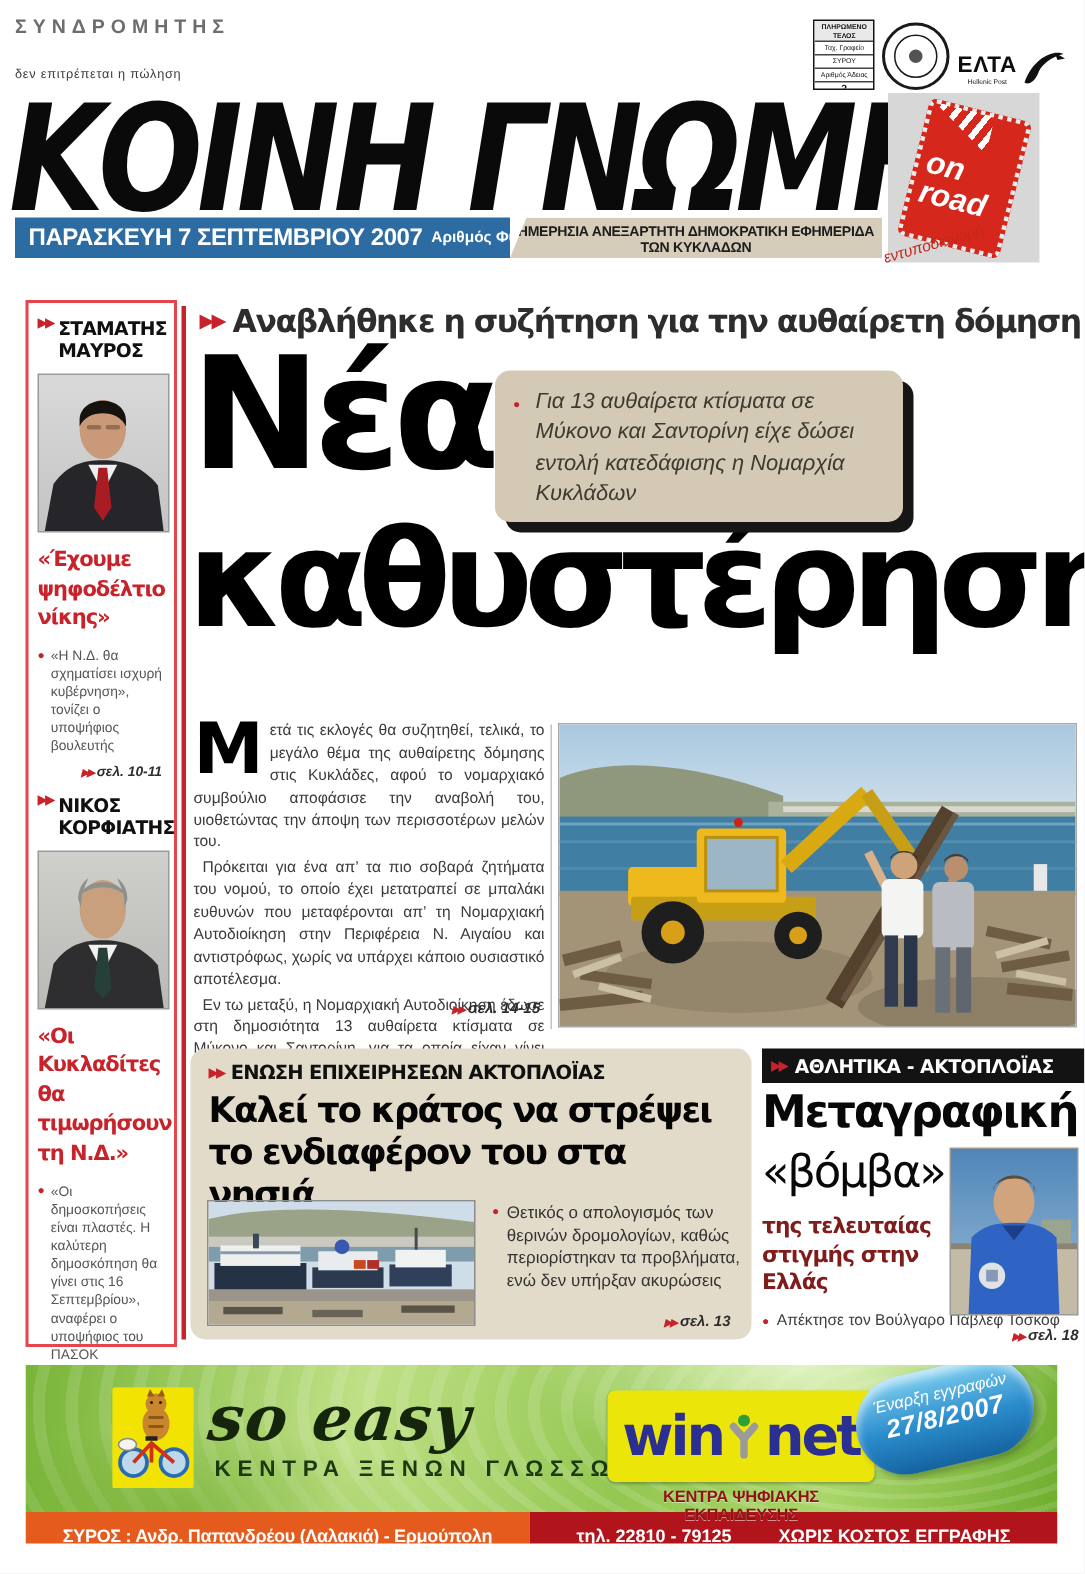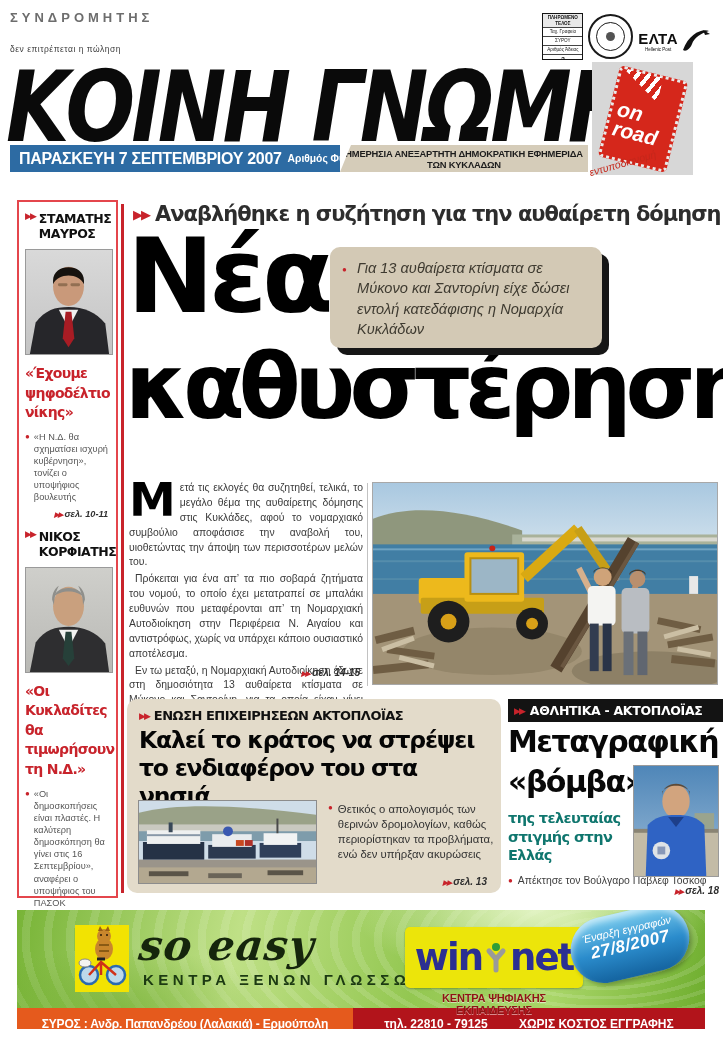--- a/index.html
+++ b/index.html
@@ -8,21 +8,21 @@
     position:relative; width:723px; height:1049px; background:#fff;
     font-family:"Liberation Sans", sans-serif; overflow:hidden; margin:0 auto;
   }
   .abs { position:absolute; }
 
   
   .subscriber { left:10px; top:10px; }
   .sub-title { font-size:13px; letter-spacing:4px; color:#6d6d6d; font-weight:bold; }
   .sub-note  { font-size:8.5px; color:#3c3c3c; margin-top:19px; letter-spacing:0.5px; }
 
-  .stamps { right:12px; top:13px; display:flex; gap:5px; align-items:center; }
+  .stamps { right:12px; top:13px; display:flex; gap:5px; align-items:flex-end; }
   .postage { width:41px; height:47px; border:1px solid #141414; text-align:center;
              font-size:4.6px; color:#141414; line-height:1.25; overflow:hidden; }
   .postage div { border-bottom:0.5px solid #444; padding:1px 0; }
   .postage div:last-child { border-bottom:none; font-size:7px; font-weight:bold; }
   .postage .pb-bold { font-weight:bold; background:#e9e9e9; }
   .roundstamp { width:45px; height:45px; border-radius:50%; border:2px solid #1a1a1a; position:relative; }
   .roundstamp::after { content:""; position:absolute; inset:6px; border:1px solid #1a1a1a; border-radius:50%; }
   .roundstamp::before { content:""; position:absolute; inset:16px; background:#1a1a1a; border-radius:50%; opacity:.75; }
   .elta { display:flex; align-items:center; gap:3px; margin-top:8px; }
   .elta-txt { text-align:center; }
@@ -102,25 +102,25 @@
                line-height:1.33; display:flex; gap:5px; }
   .ferry-page { position:absolute; right:14px; bottom:6px; font-style:italic; font-weight:bold;
                 font-size:10px; color:#2e2e2e; }
 
   
   .sports { left:508px; top:699px; width:215px; height:200px; }
   .sports-bar { background:#131313; color:#fff; font-family:"DejaVu Sans", sans-serif; font-weight:bold;
                 font-size:12.5px; letter-spacing:-0.3px; padding:4px 6px; display:flex; gap:6px; align-items:center; }
   .sports-h1 { font-family:"DejaVu Sans", sans-serif; font-weight:bold; font-size:30px; color:#080808;
                letter-spacing:-1.5px; line-height:1.08; margin-top:4px; }
-  .sports-h2 { font-family:"DejaVu Sans", sans-serif; font-weight:bold; font-size:30px; color:#080808;
+  .sports-h2 { font-family:"DejaVu Sans", sans-serif; font-weight:normal; font-size:30px; color:#080808;
                letter-spacing:-1.5px; line-height:1.08; margin-top:8px; }
   .sports-photo { position:absolute; right:4px; top:66px; width:86px; height:112px; border:1px solid #9a9a9a; }
   .sports-sub { width:124px; font-family:"DejaVu Sans", sans-serif; font-weight:bold; font-size:14.5px;
-                color:#0f766e; letter-spacing:-0.6px; line-height:1.3; margin-top:10px; }
+                color:#7f1d1d; letter-spacing:-0.6px; line-height:1.3; margin-top:10px; }
   .sports-sum { display:flex; gap:5px; font-size:10.4px; color:#3e3e3e; margin-top:10px; width:210px; align-items:flex-start; }
   .sports-page { position:absolute; right:4px; top:186px; font-style:italic; font-weight:bold;
                  font-size:10px; color:#2e2e2e; }
 
   
   .arrows { color:#c8232b; font-size:0.62em; letter-spacing:-2px; flex:none; }
   .arrows-w { color:#c8232b; font-size:9px; letter-spacing:-2px; flex:none; }
   .dot { color:#c8232b; font-size:8px; line-height:1.6; flex:none; }
   .pref-a { color:#c8232b; font-size:7px; letter-spacing:-1.5px; }
 

